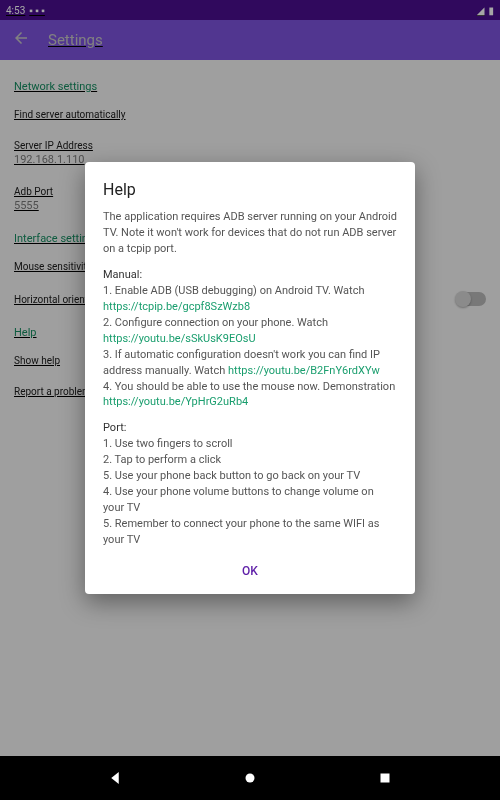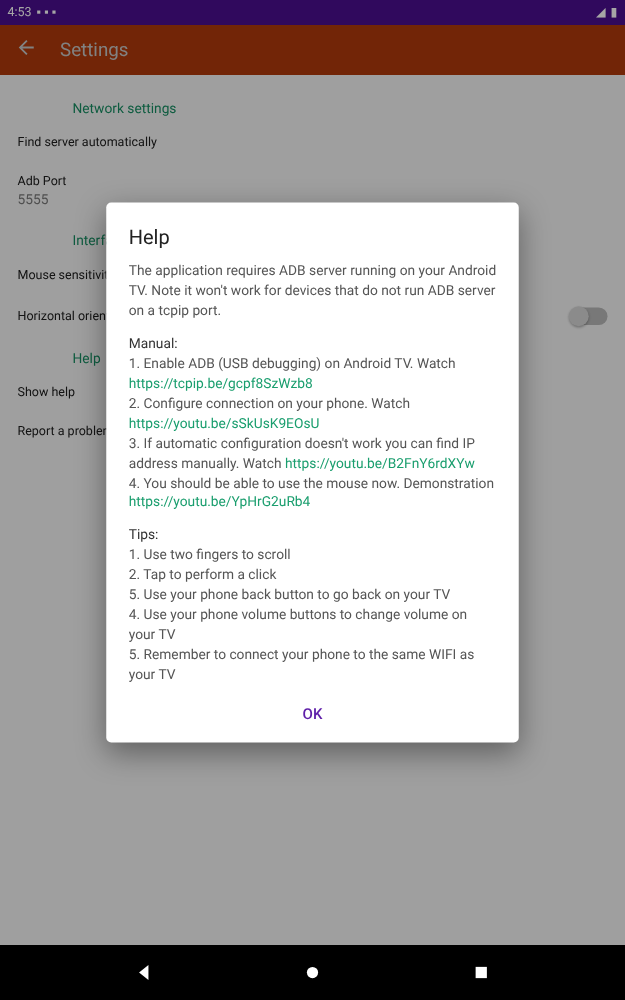--- a/index.html
+++ b/index.html
@@ -1,23 +1,23 @@
 <!DOCTYPE html>
 <html><head>
 <meta charset="utf-8">
 <style>
 * { margin: 0; padding: 0; box-sizing: border-box; font-family: Roboto, Arial, sans-serif; }
 body { width: 500px; height: 800px; background: #000; overflow: hidden; position: relative; }
-.screen { position: absolute; top: 0; left: 0; right: 0; bottom: 44px; background: #f5f5f5; }
+.screen { position: absolute; top: 0; left: 0; right: 0; bottom: 44px; background: #f5f5f5; text-decoration: underline; }
 .statusbar { height: 20px; background: #4a0e8f; color: #fff; display: flex; align-items: center; padding: 0 6px; font-size: 10px; justify-content: space-between; }
 .sb-left, .sb-right { display: flex; align-items: center; gap: 4px; }
-.appbar { height: 40px; background: #c2410c; color: #ddd; display: flex; align-items: center; padding: 0 12px; gap: 18px; font-size: 15px; }
+.appbar { height: 40px; background: #8b5cf6; color: #ddd; display: flex; align-items: center; padding: 0 12px; gap: 18px; font-size: 15px; }
 .back-arrow svg { width: 18px; height: 18px; fill: #ddd; }
 .content { padding: 10px 14px; }
-.section-label { color: #1a9e6e; font-size: 11px; margin-top: 10px; margin-bottom: 6px; margin-left: 44px; }
+.section-label { color: #1a9e6e; font-size: 11px; margin-top: 10px; margin-bottom: 6px; }
 .setting-item { padding: 10px 0; border-bottom: none; }
 .setting-title { color: #222; font-size: 10px; }
 .setting-sub { color: #888; font-size: 11px; margin-top: 2px; }
 .row-toggle { display: flex; align-items: center; justify-content: space-between; }
 .toggle { width: 30px; height: 14px; background: #ccc; border-radius: 7px; position: relative; }
 .toggle::after { content: ""; position: absolute; width: 16px; height: 16px; background: #eee; border-radius: 50%; top: -1px; left: -1px; box-shadow: 0 1px 2px rgba(0,0,0,0.3); }
 .scrim { position: absolute; inset: 0; bottom: 0; background: rgba(0,0,0,0.35); display: flex; align-items: center; justify-content: center; }
 .dialog { background: #fff; width: 330px; border-radius: 4px; padding: 18px 18px 8px 18px; box-shadow: 0 8px 24px rgba(0,0,0,0.4); }
 .dialog-title { font-size: 16px; color: #222; margin-bottom: 10px; }
 .dialog-body { font-size: 11px; color: #555; line-height: 1.45; }
@@ -53,20 +53,24 @@
     </span>
     <span>Settings</span>
   </div>
 
   <div class="content dimmed">
     <div class="section-label">Network settings</div>
     <div class="setting-item">
       <div class="setting-title">Find server automatically</div>
     </div>
     <div class="setting-item">
+      <div class="setting-title">Server IP Address</div>
+      <div class="setting-sub">192.168.1.110</div>
+    </div>
+    <div class="setting-item">
       <div class="setting-title">Adb Port</div>
       <div class="setting-sub">5555</div>
     </div>
     <div class="section-label">Interface settings</div>
     <div class="setting-item">
       <div class="setting-title">Mouse sensitivity</div>
     </div>
     <div class="setting-item row-toggle">
       <div class="setting-title">Horizontal orientation</div>
       <div class="toggle"></div>
@@ -83,21 +87,21 @@
   <div class="scrim">
     <div class="dialog">
       <div class="dialog-title">Help</div>
       <div class="dialog-body">
         <div>The application requires ADB server running on your Android TV. Note it won't work for devices that do not run ADB server on a tcpip port.</div>
         <div class="section-head">Manual:</div>
         <div><span>1. Enable ADB (USB debugging) on Android TV. Watch </span><a href="#">https://tcpip.be/gcpf8SzWzb8</a></div>
         <div><span>2. Configure connection on your phone. Watch </span><a href="#">https://youtu.be/sSkUsK9EOsU</a></div>
         <div><span>3. If automatic configuration doesn't work you can find IP address manually. Watch </span><a href="#">https://youtu.be/B2FnY6rdXYw</a></div>
         <div><span>4. You should be able to use the mouse now. Demonstration </span><a href="#">https://youtu.be/YpHrG2uRb4</a></div>
-        <div class="section-head">Tips:</div>
+        <div class="section-head">Port:</div>
         <div>1. Use two fingers to scroll</div>
         <div>2. Tap to perform a click</div>
         <div>5. Use your phone back button to go back on your TV</div>
         <div>4. Use your phone volume buttons to change volume on your TV</div>
         <div>5. Remember to connect your phone to the same WIFI as your TV</div>
       </div>
       <div class="dialog-actions">
         <button class="dialog-ok">OK</button>
       </div>
     </div>

